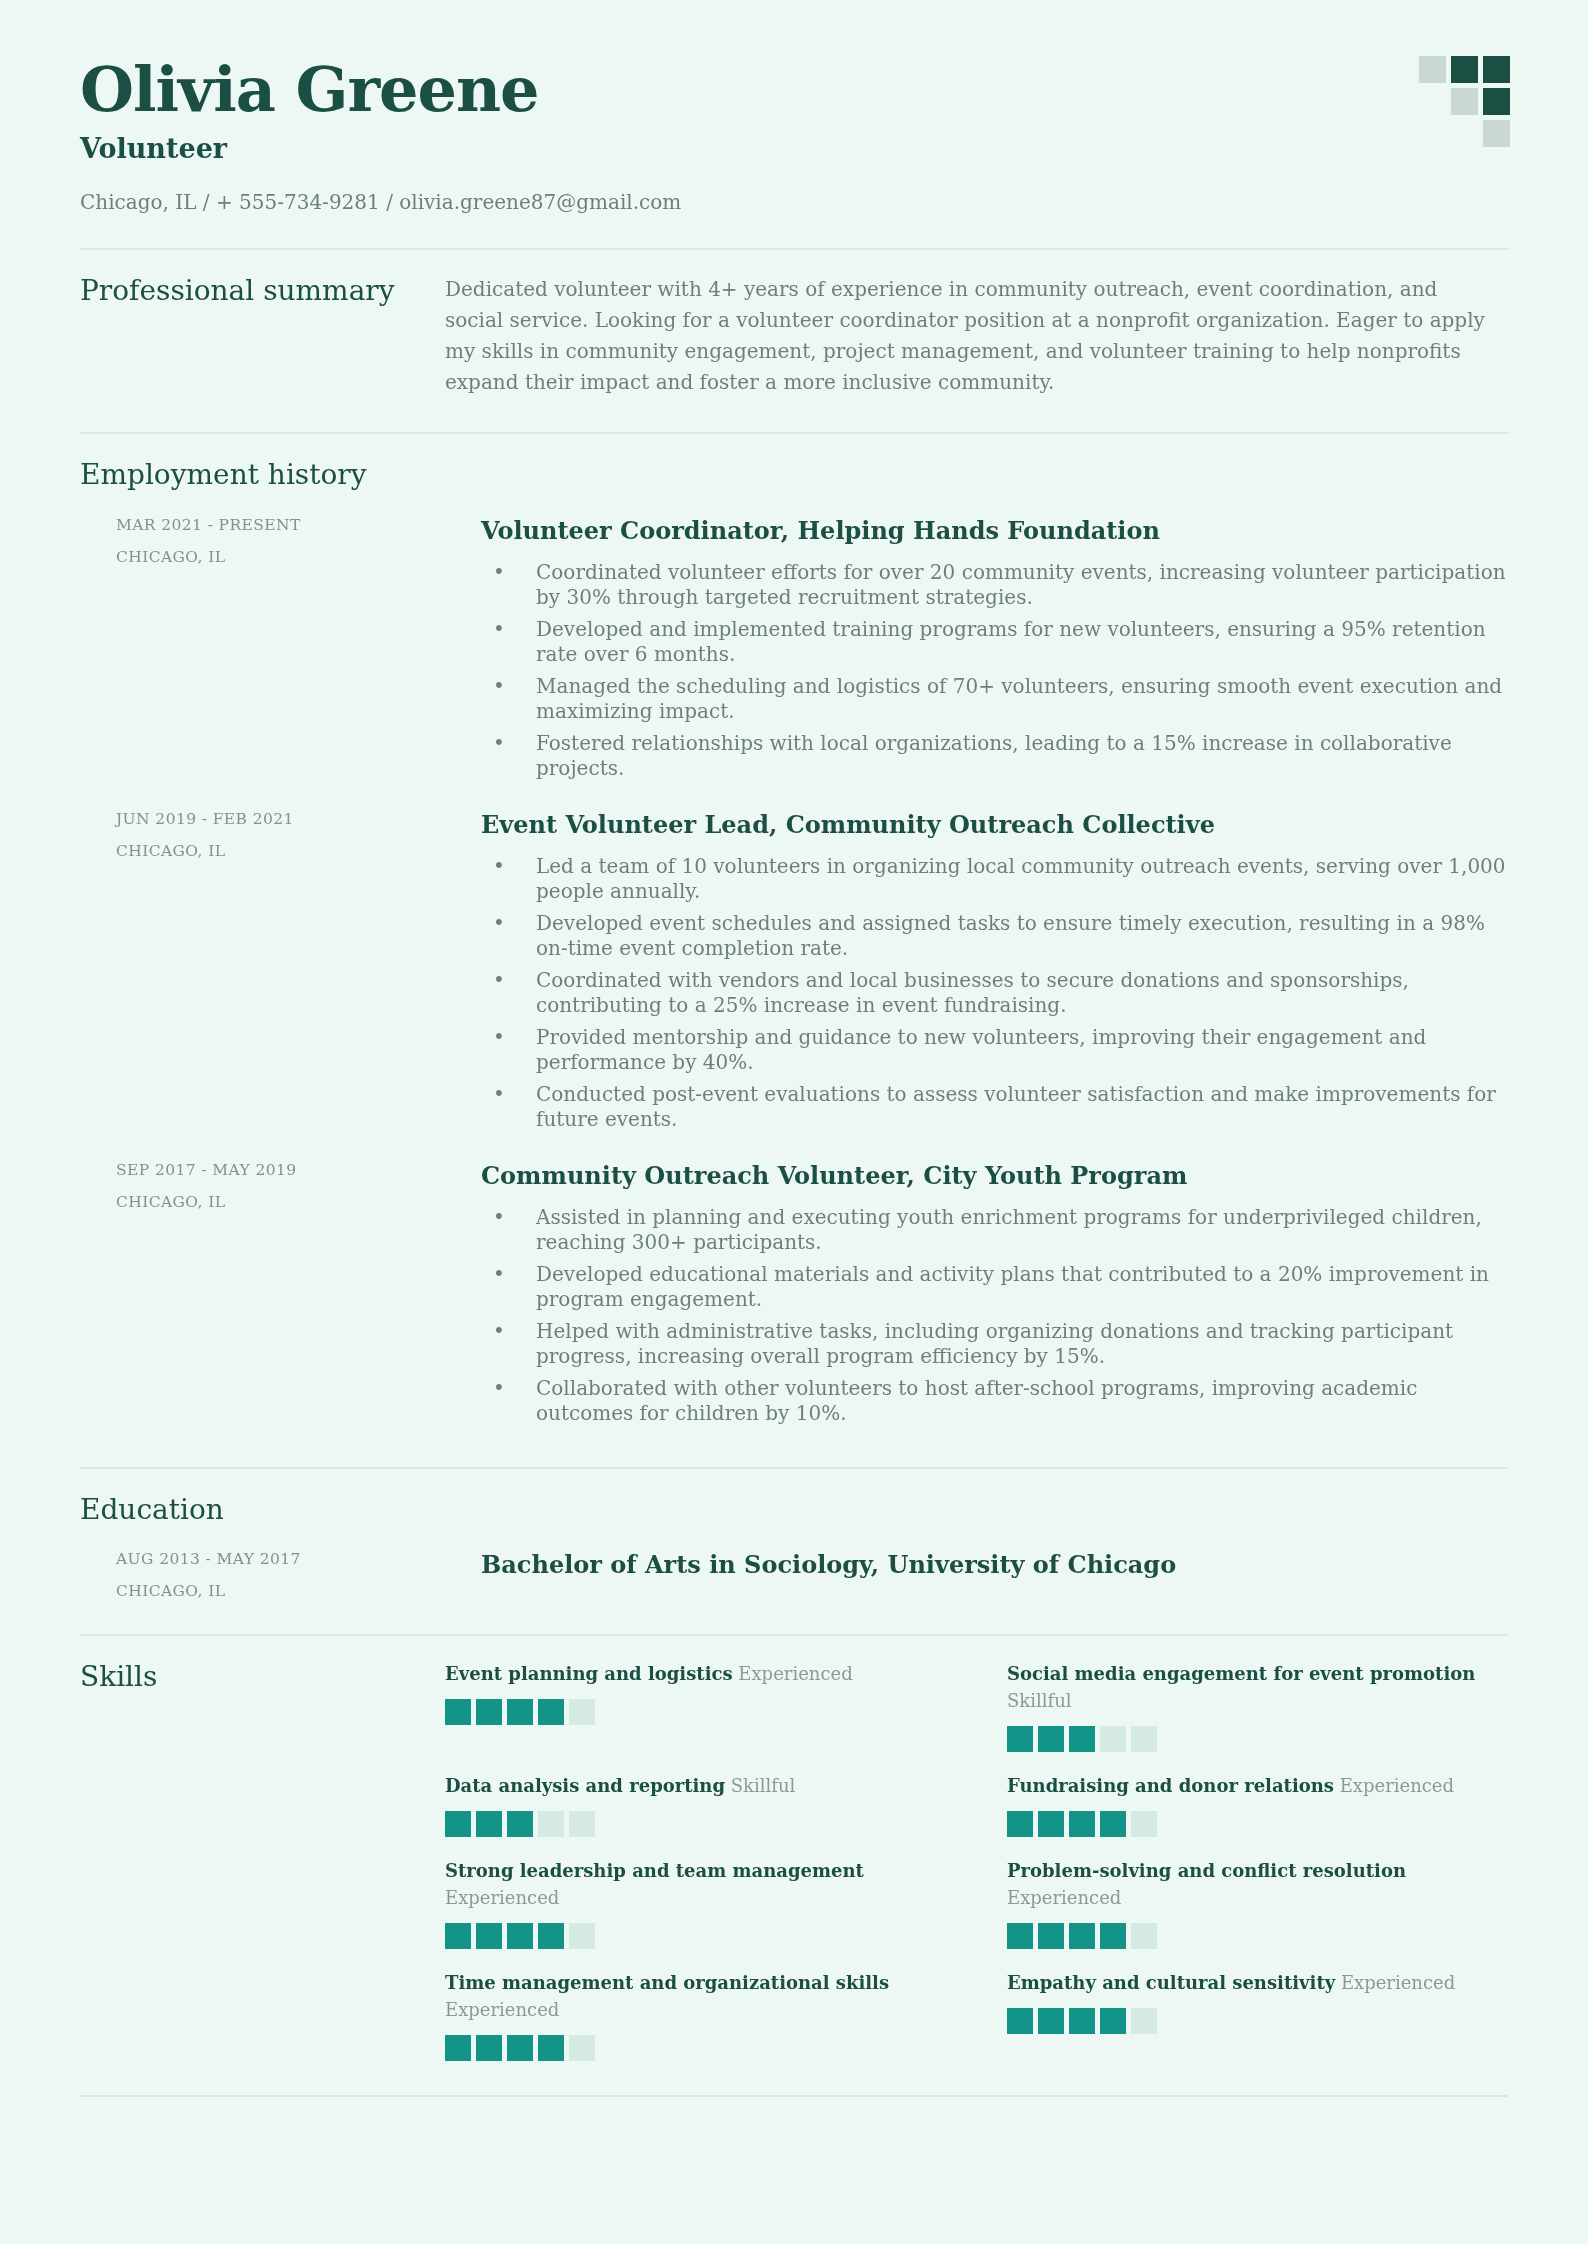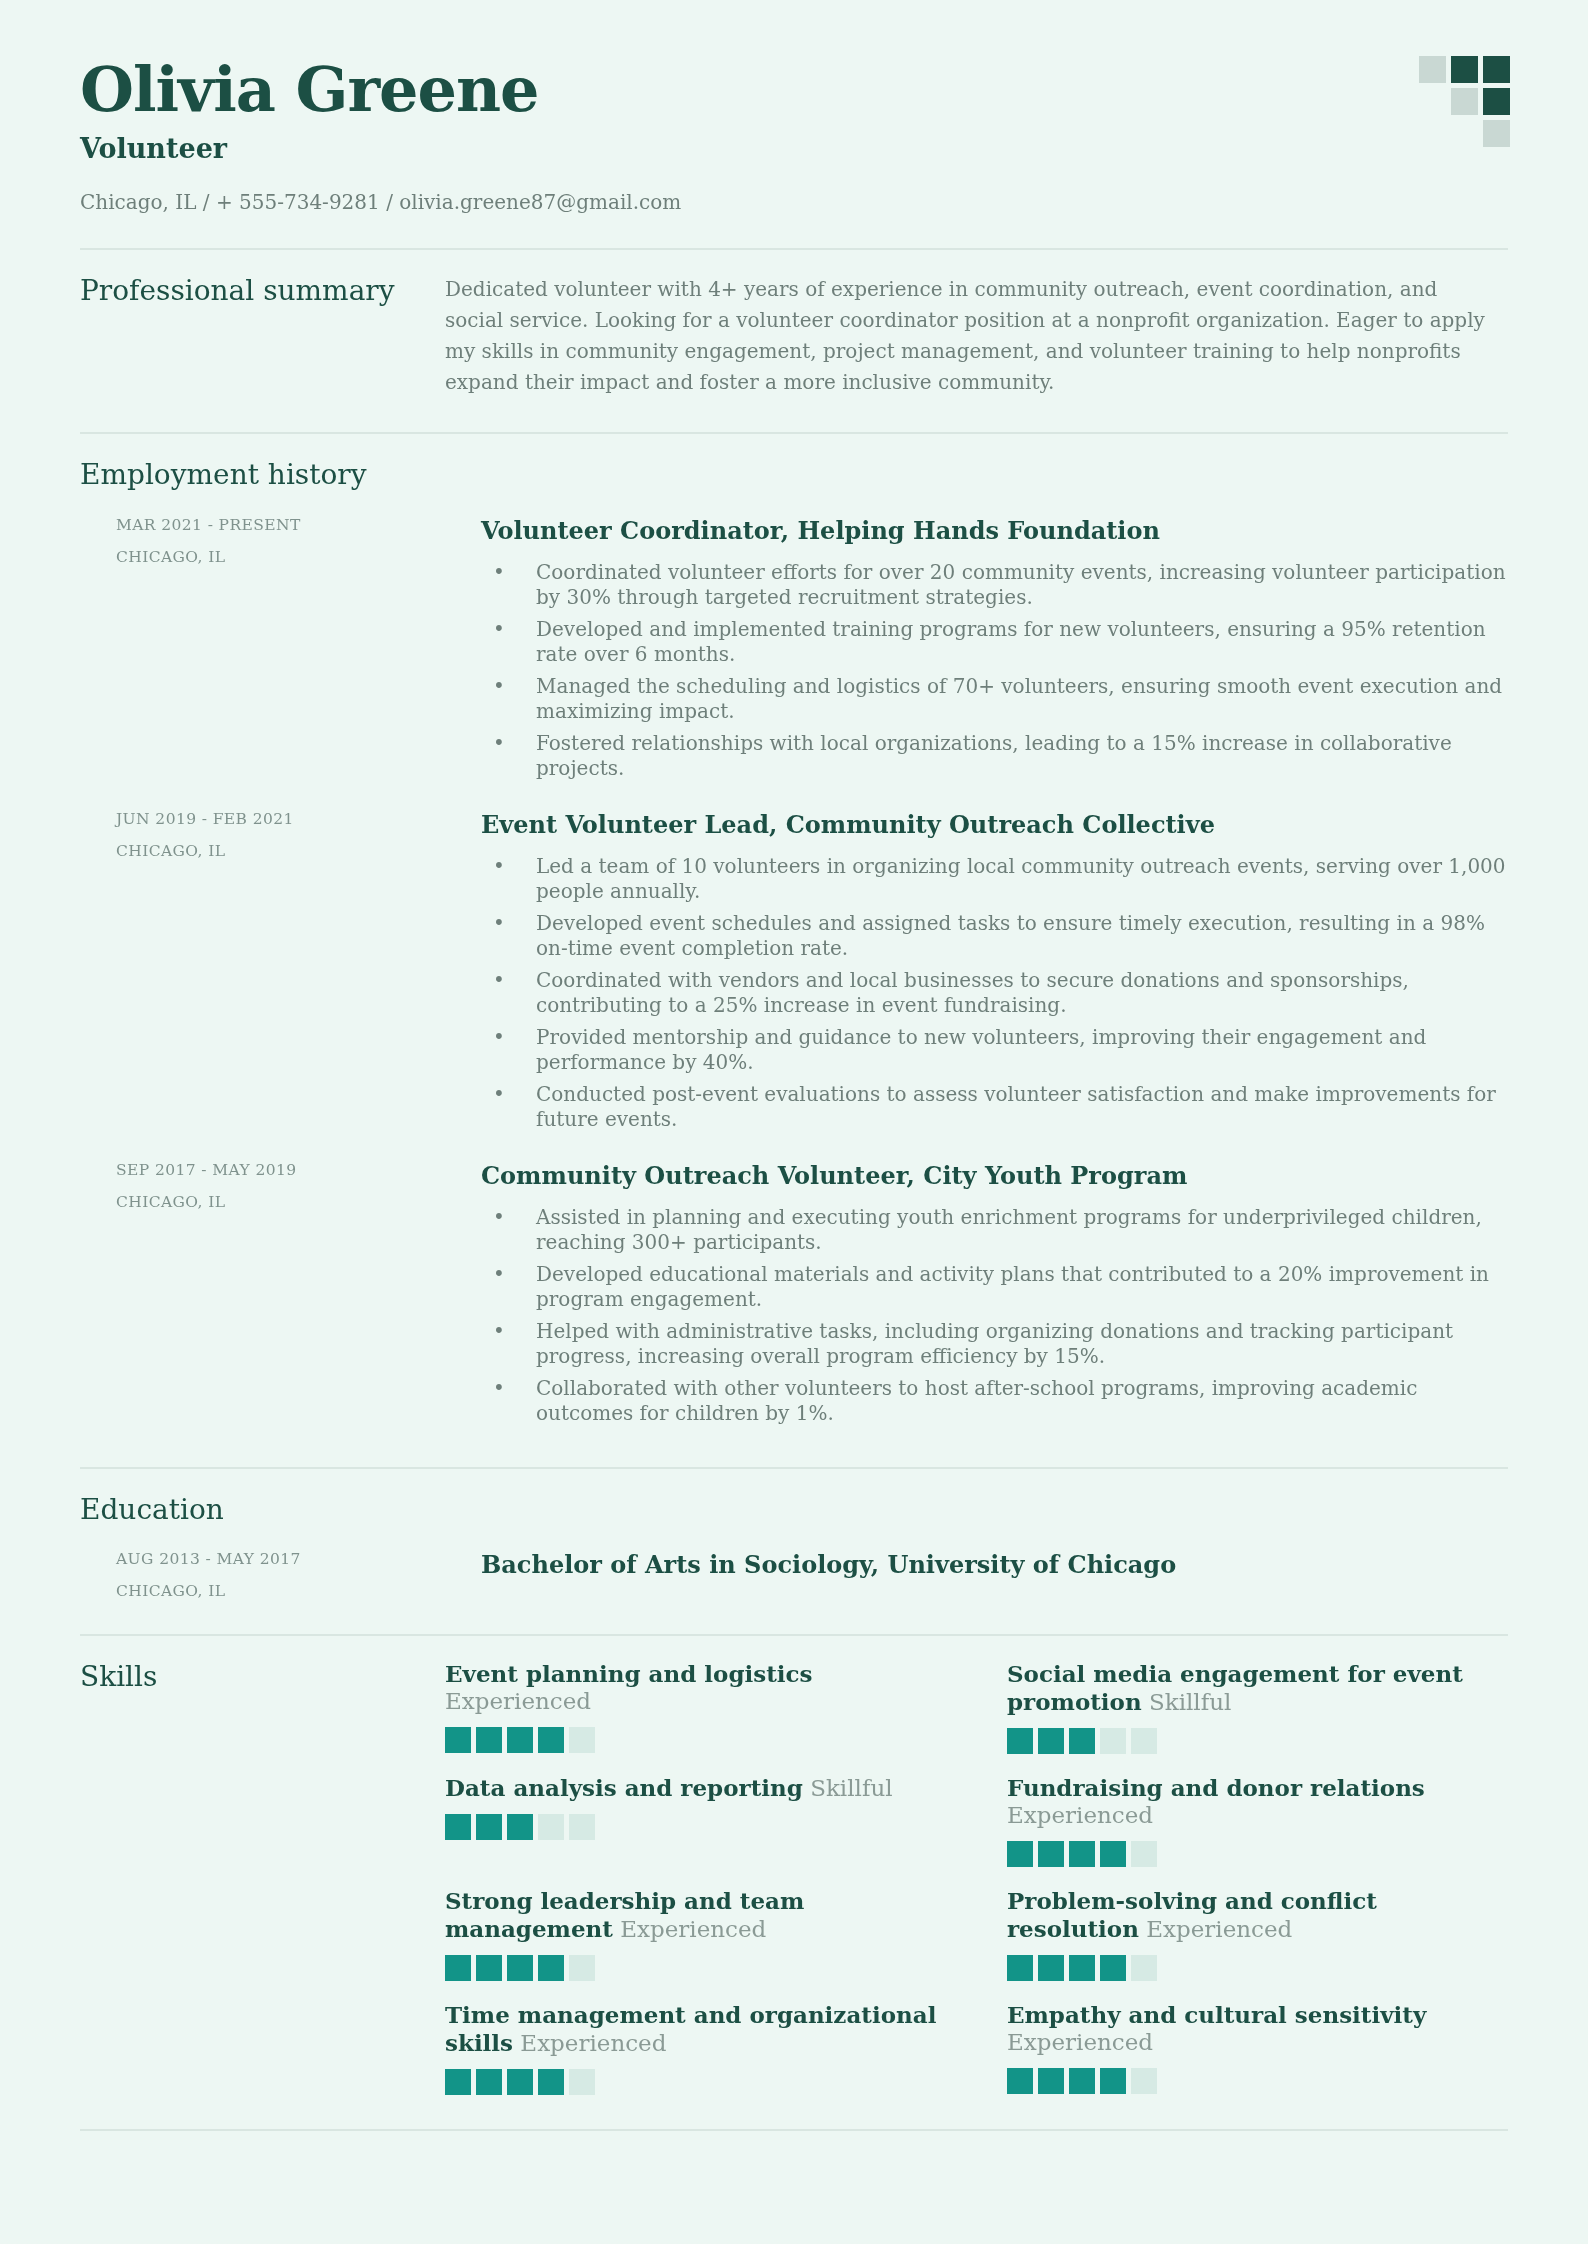--- a/index.html
+++ b/index.html
@@ -48,21 +48,21 @@
   .meta-loc{font-size:15.5px;letter-spacing:.4px;color:var(--meta-gray);margin-top:14px;}
   .entry-title{font-size:24px;font-weight:700;color:var(--accent-dark);margin:0;line-height:1.25;}
 
   ul.bullets{list-style:none;margin:14px 0 0 0;padding:0;}
   ul.bullets li{position:relative;padding-left:55px;font-size:20px;line-height:25px;
                 color:var(--text-gray);margin-bottom:7px;}
   ul.bullets li::before{content:"•";position:absolute;left:12px;top:0;color:var(--text-gray);}
 
   
   .skills-grid{display:grid;grid-template-columns:1fr 1fr;column-gap:65px;row-gap:20px;padding-right:4px;}
-  .skill-label{font-size:23px;line-height:27px;}
+  .skill-label{font-size:18px;line-height:27px;}
   .skill-name{font-weight:700;color:var(--accent-dark);}
   .skill-level{color:#8a9a95;font-weight:400;}
   .bar{display:flex;gap:5px;margin-top:12px;}
   .bar .sq{width:26px;height:26px;background:var(--teal-light);}
   .bar .sq.on{background:var(--teal);}
 </style>
 </head>
 <body>
 
 <div class="page">
@@ -132,21 +132,21 @@
           <div>
             <div class="meta-dates">SEP 2017 - MAY 2019</div>
             <div class="meta-loc">CHICAGO, IL</div>
           </div>
           <div>
             <h3 class="entry-title">Community Outreach Volunteer, City Youth Program</h3>
             <ul class="bullets">
               <li>Assisted in planning and executing youth enrichment programs for underprivileged children, reaching 300+ participants.</li>
               <li>Developed educational materials and activity plans that contributed to a 20% improvement in program engagement.</li>
               <li>Helped with administrative tasks, including organizing donations and tracking participant progress, increasing overall program efficiency by 15%.</li>
-              <li>Collaborated with other volunteers to host after-school programs, improving academic outcomes for children by 1%.</li>
+              <li>Collaborated with other volunteers to host after-school programs, improving academic outcomes for children by 10%.</li>
             </ul>
           </div>
         </div>
       </div>
   </div>
 
   <div class="sec">
     <div class="sec-grid">
       <h2 class="sec-title">Education</h2>
       <div></div>

